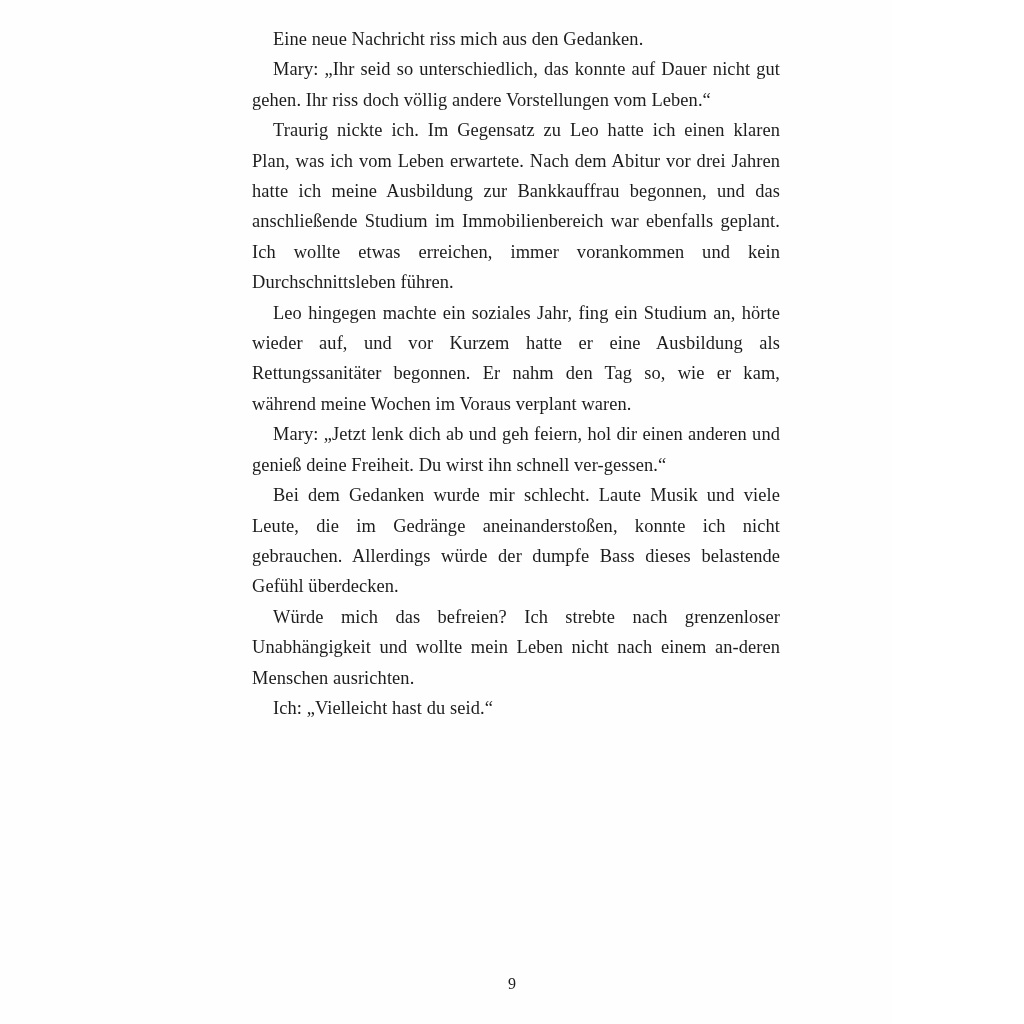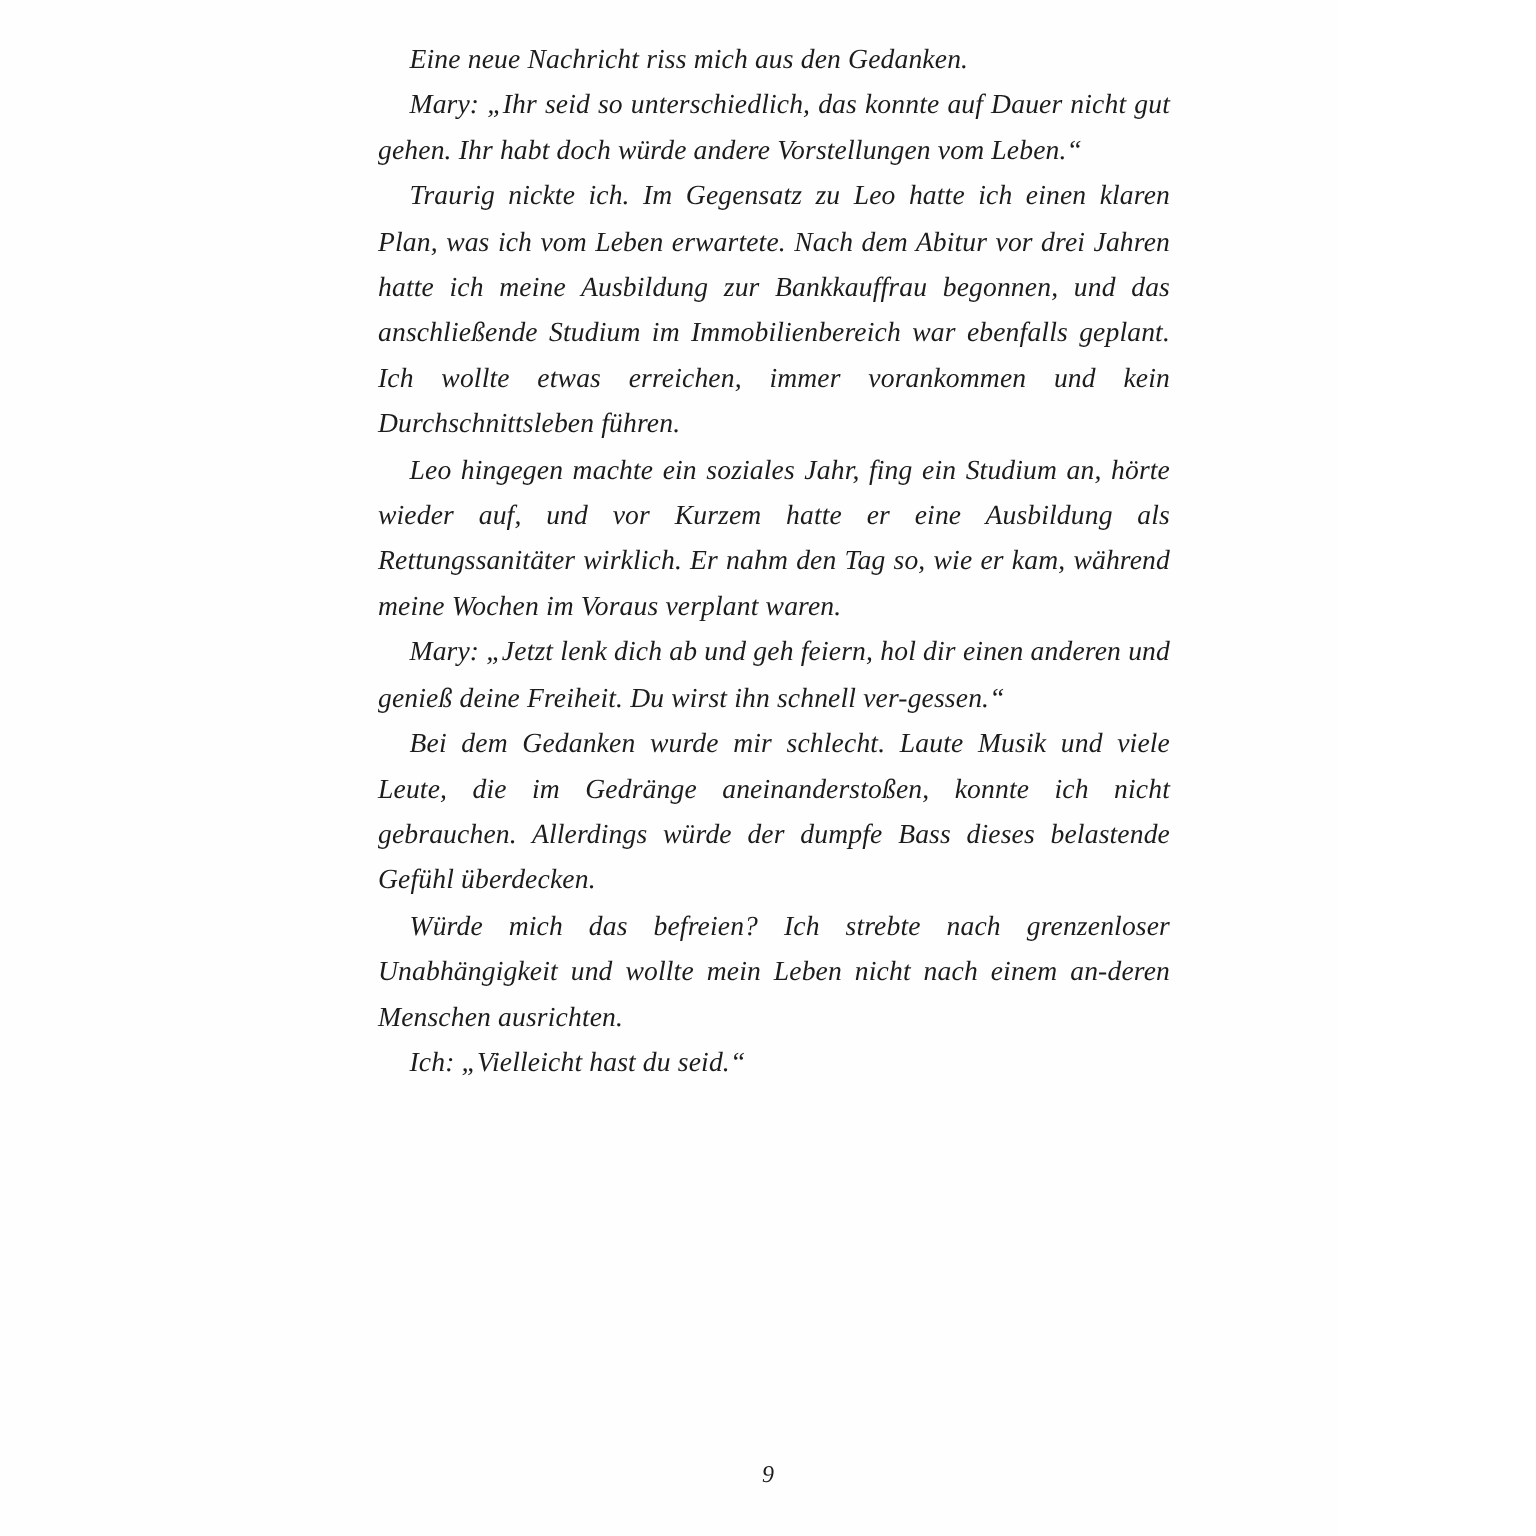--- a/index.html
+++ b/index.html
@@ -13,21 +13,20 @@
     font-family: "Liberation Serif", serif;
     color: #1a1a1a;
     overflow: hidden;
   }
   .page {
     position: relative;
     width: 892px;
     height: 1024px;
     box-sizing: border-box;
     background: #fefefe;
-    font-style: italic;
   }
   .page-inner {
     position: absolute;
     left: 252px;
     top: 24px;
     width: 528px;
   }
   .body-text {
     font-size: 18.4px;
     line-height: 30.4px;
@@ -52,23 +51,23 @@
     color: #1c1c1c;
   }
 </style>
 </head>
 <body>
 
 <div class="page">
   <div class="page-inner">
     <div class="body-text">
       <p>Eine neue Nachricht riss mich aus den Gedanken.</p>
-      <p>Mary: „Ihr seid so unterschiedlich, das konnte auf Dauer nicht gut gehen. Ihr habt doch würde andere Vorstellungen vom Leben.“</p>
+      <p>Mary: „Ihr seid so unterschiedlich, das konnte auf Dauer nicht gut gehen. Ihr riss doch völlig andere Vorstellungen vom Leben.“</p>
       <p>Traurig nickte ich. Im Gegensatz zu Leo hatte ich einen klaren Plan, was ich vom Leben erwartete. Nach dem Abitur vor drei Jahren hatte ich meine Ausbildung zur Bankkauffrau begonnen, und das anschließende Studium im Immobilienbereich war ebenfalls geplant. Ich wollte etwas erreichen, immer vorankommen und kein Durchschnittsleben führen.</p>
-      <p>Leo hingegen machte ein soziales Jahr, fing ein Studium an, hörte wieder auf, und vor Kurzem hatte er eine Ausbildung als Rettungssanitäter wirklich. Er nahm den Tag so, wie er kam, während meine Wochen im Voraus verplant waren.</p>
+      <p>Leo hingegen machte ein soziales Jahr, fing ein Studium an, hörte wieder auf, und vor Kurzem hatte er eine Ausbildung als Rettungssanitäter begonnen. Er nahm den Tag so, wie er kam, während meine Wochen im Voraus verplant waren.</p>
       <p>Mary: „Jetzt lenk dich ab und geh feiern, hol dir einen anderen und genieß deine Freiheit. Du wirst ihn schnell ver-gessen.“</p>
       <p>Bei dem Gedanken wurde mir schlecht. Laute Musik und viele Leute, die im Gedränge aneinanderstoßen, konnte ich nicht gebrauchen. Allerdings würde der dumpfe Bass dieses belastende Gefühl überdecken.</p>
       <p>Würde mich das befreien? Ich strebte nach grenzenloser Unabhängigkeit und wollte mein Leben nicht nach einem an-deren Menschen ausrichten.</p>
       <p>Ich: „Vielleicht hast du seid.“</p>
     </div>
   </div>
   <div class="page-number">9</div>
 </div>
 
 </body></html>

